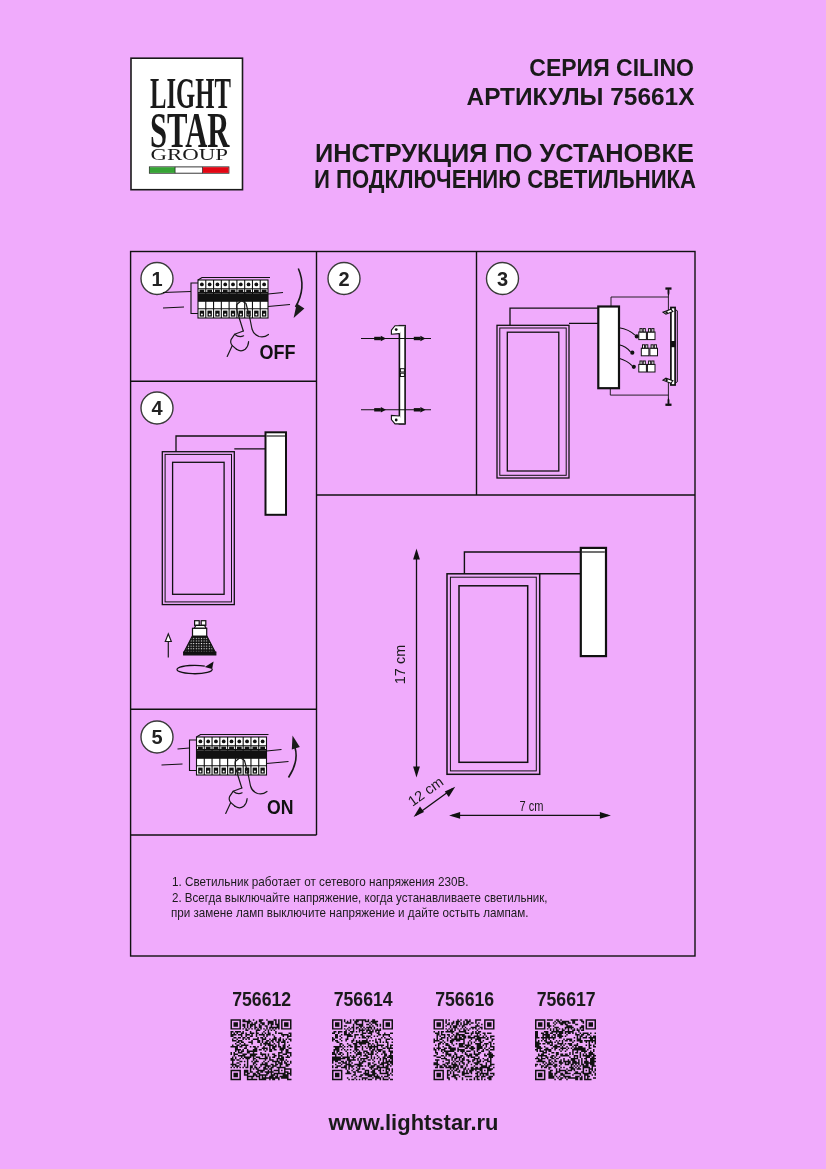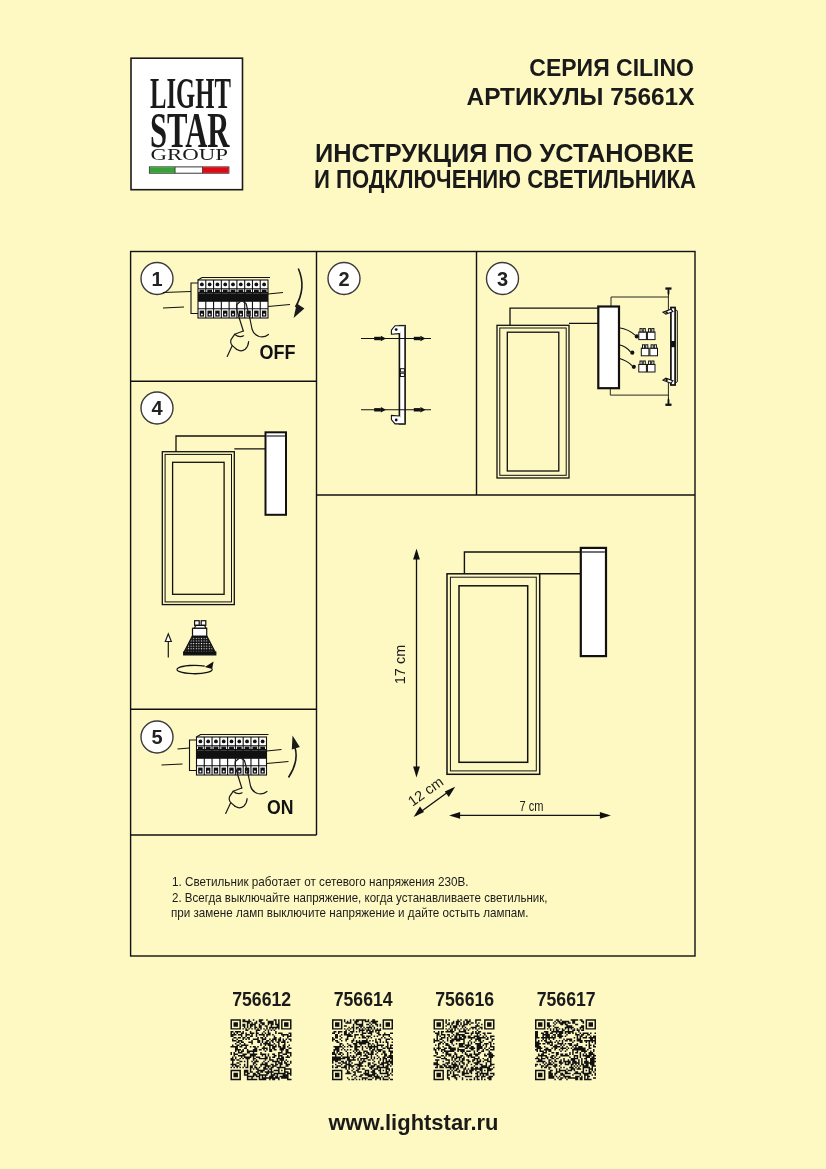--- a/index.html
+++ b/index.html
@@ -1,14 +1,14 @@
 <!DOCTYPE html>
 <html><head><meta charset="utf-8"><style>
 html,body{margin:0;padding:0;background:#fff;}
-#page{position:relative;width:826px;height:1169px;background:#fef9c3;overflow:hidden;
+#page{position:relative;width:826px;height:1169px;background:#f0abfc;overflow:hidden;
 font-family:"Liberation Sans",sans-serif;}
 svg{position:absolute;left:0;top:0;}
 </style></head><body>
 <div id="page">
 <svg width="826" height="1169" viewBox="0 0 826 1169">
 <defs>
 <pattern id="hatch" width="2.6" height="2.6" patternUnits="userSpaceOnUse">
 <rect width="2.6" height="2.6" fill="#111"></rect>
           <rect x="0.75" y="0.9" width="1.1" height="1.0" fill="#fff"></rect>
 </pattern>

